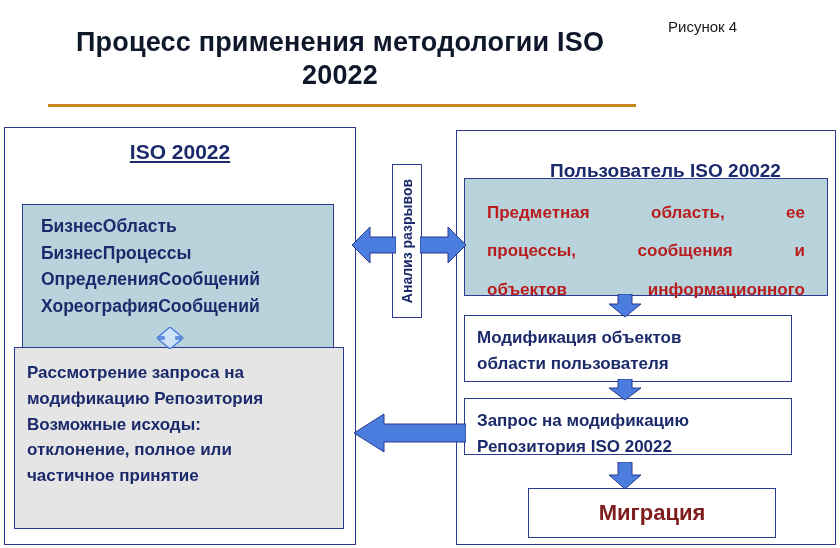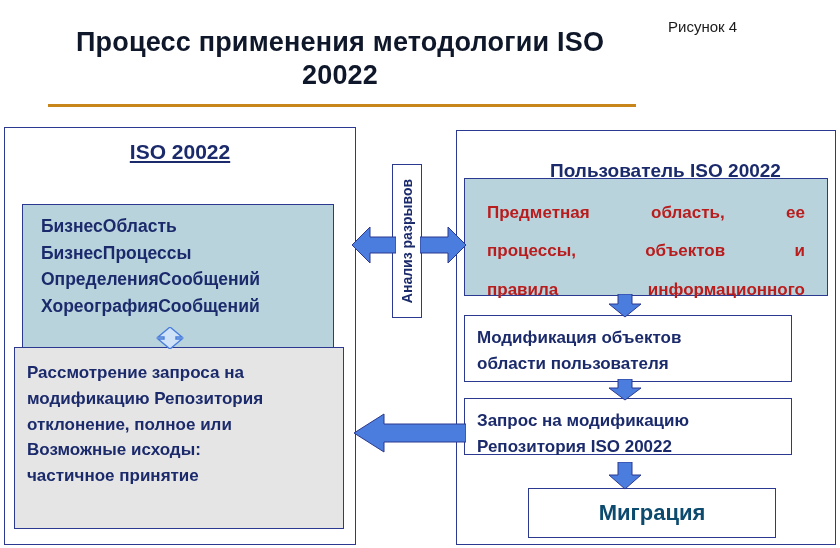--- a/index.html
+++ b/index.html
@@ -187,21 +187,21 @@
     height: 50px;
     background: #ffffff;
     border: 1px solid #2b3990;
     box-sizing: border-box;
     text-align: center;
     line-height: 48px;
   }
   .box-migration span {
     font-size: 22px;
     font-weight: bold;
-    color: #0c4a6e;
+    color: #7f1d1d;
   }
 
   
   .gap-strip {
     position: absolute;
     left: 392px;
     top: 164px;
     width: 30px;
     height: 154px;
     border: 1px solid #2b3990;
@@ -243,32 +243,32 @@
   <div class="box-iso-items">
     <div>БизнесОбласть</div>
     <div>БизнесПроцессы</div>
     <div>ОпределенияСообщений</div>
     <div>ХореографияСообщений</div>
   </div>
 
   <div class="box-review">
     <div>Рассмотрение запроса на</div>
     <div>модификацию Репозитория</div>
+    <div>Возможные исходы:</div>
     <div>отклонение, полное или</div>
-    <div>Возможные исходы:</div>
     <div>частичное принятие</div>
   </div>
 
   <div class="panel-right"></div>
   <div class="panel-right-title">Пользователь ISO 20022</div>
 
   <div class="box-domain">
     <p>Предметная область, ее</p>
-    <p>процессы, объектов и</p>
-    <p>правила информационного</p>
+    <p>процессы, сообщения и</p>
+    <p>объектов информационного</p>
     <p class="last">области</p>
   </div>
 
   <div class="box-modify">
     <div>Модификация объектов</div>
     <div>области пользователя</div>
   </div>
 
   <div class="box-request">
     <div>Запрос на модификацию</div>

